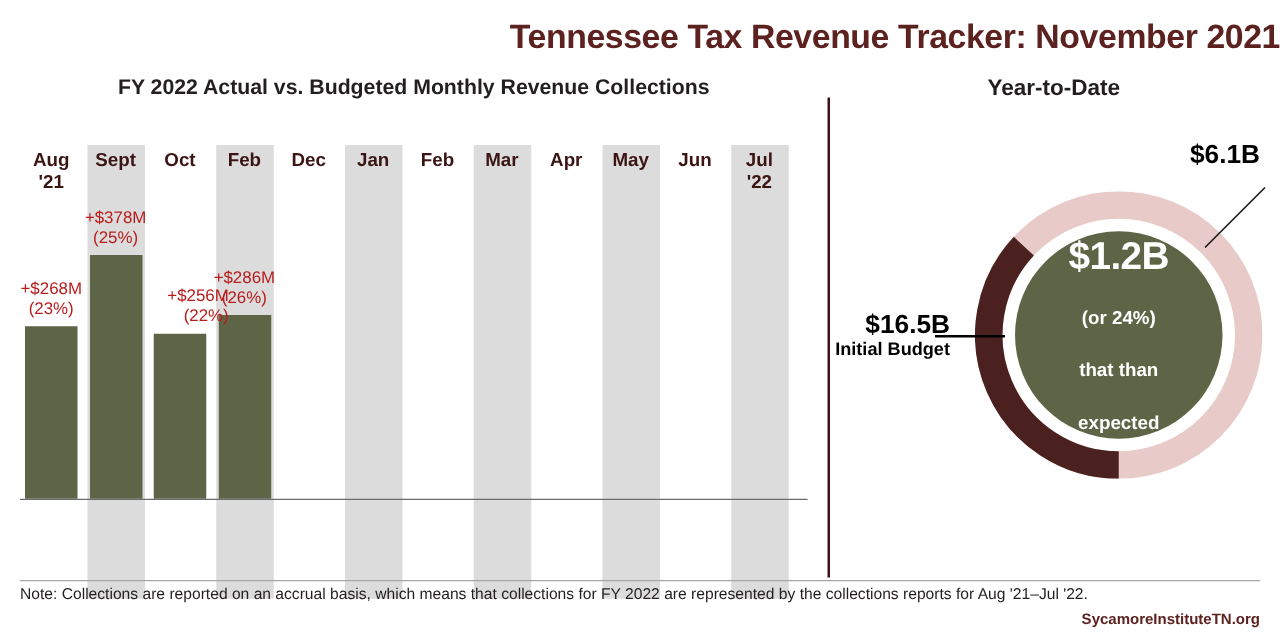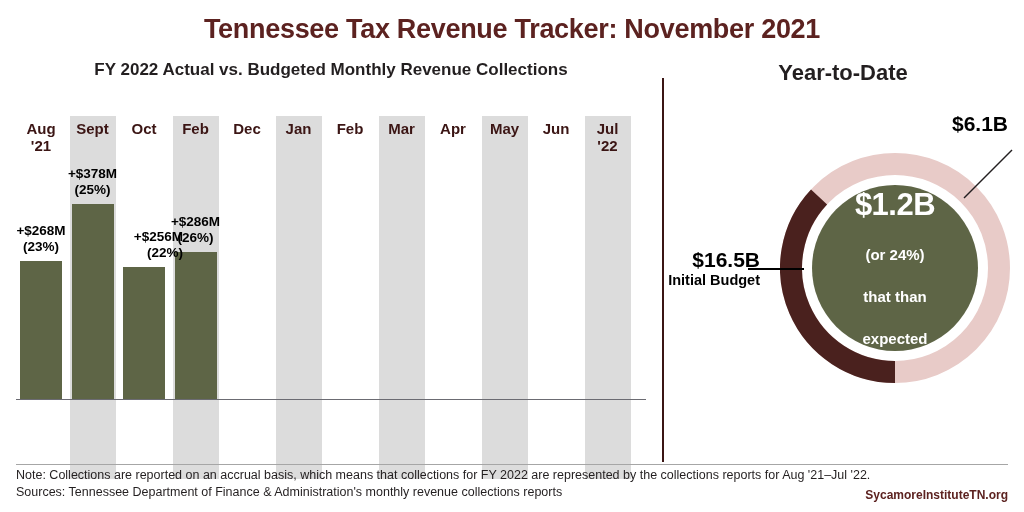--- a/index.html
+++ b/index.html
@@ -15,21 +15,21 @@
     font-family: "Liberation Sans", sans-serif;
     color: #231f20;
   }
 
   
   #main-title {
     position: absolute;
     top: 14px;
     left: 0;
     width: 1024px;
-    text-align: center;
+    text-align: right;
     font-size: 27px;
     font-weight: bold;
     letter-spacing: -0.3px;
     color: #5c2220;
     white-space: nowrap;
   }
 
   
   #bar-panel-title {
     position: absolute;
@@ -41,21 +41,21 @@
     font-weight: bold;
     color: #231f20;
     white-space: nowrap;
   }
   #ytd-panel-title {
     position: absolute;
     top: 60px;
     left: 662px;
     width: 362px;
     text-align: center;
-    font-size: 22px;
+    font-size: 18px;
     font-weight: bold;
     color: #231f20;
     white-space: nowrap;
   }
 
   
   #panel-divider {
     position: absolute;
     left: 662px;
     top: 78px;
@@ -95,23 +95,22 @@
     position: absolute;
     width: 42px;
     background: #5e6546;
   }
   .bar-value {
     position: absolute;
     width: 78px;
     text-align: center;
     font-size: 13.5px;
     line-height: 16px;
-    color: #000000;
-    white-space: nowrap;
-    font-weight: bold;
+    color: #b91c1c;
+    white-space: nowrap;
   }
   .bar-value .pct { display: block; }
   #baseline {
     position: absolute;
     left: 16px;
     top: 383px;
     width: 630px;
     height: 1px;
     background: #6b6b72;
   }
@@ -297,15 +296,14 @@
 <div id="callout-collected">
   <div class="callout-value">$6.1B</div>
 </div>
 <svg id="leader-collected">
   <line x1="54" y1="2" x2="6" y2="50" stroke="#231f20" stroke-width="1.4"></line>
 </svg>
 
 <div id="footer-rule"></div>
 <div id="footnotes">
   <div>Note: Collections are reported on an accrual basis, which means that collections for FY 2022 are represented by the collections reports for Aug '21–Jul '22.</div>
-  <div>Sources: Tennessee Department of Finance &amp; Administration's monthly revenue collections reports</div>
 </div>
 <div id="brand">SycamoreInstituteTN.org</div>
 
 </body></html>

